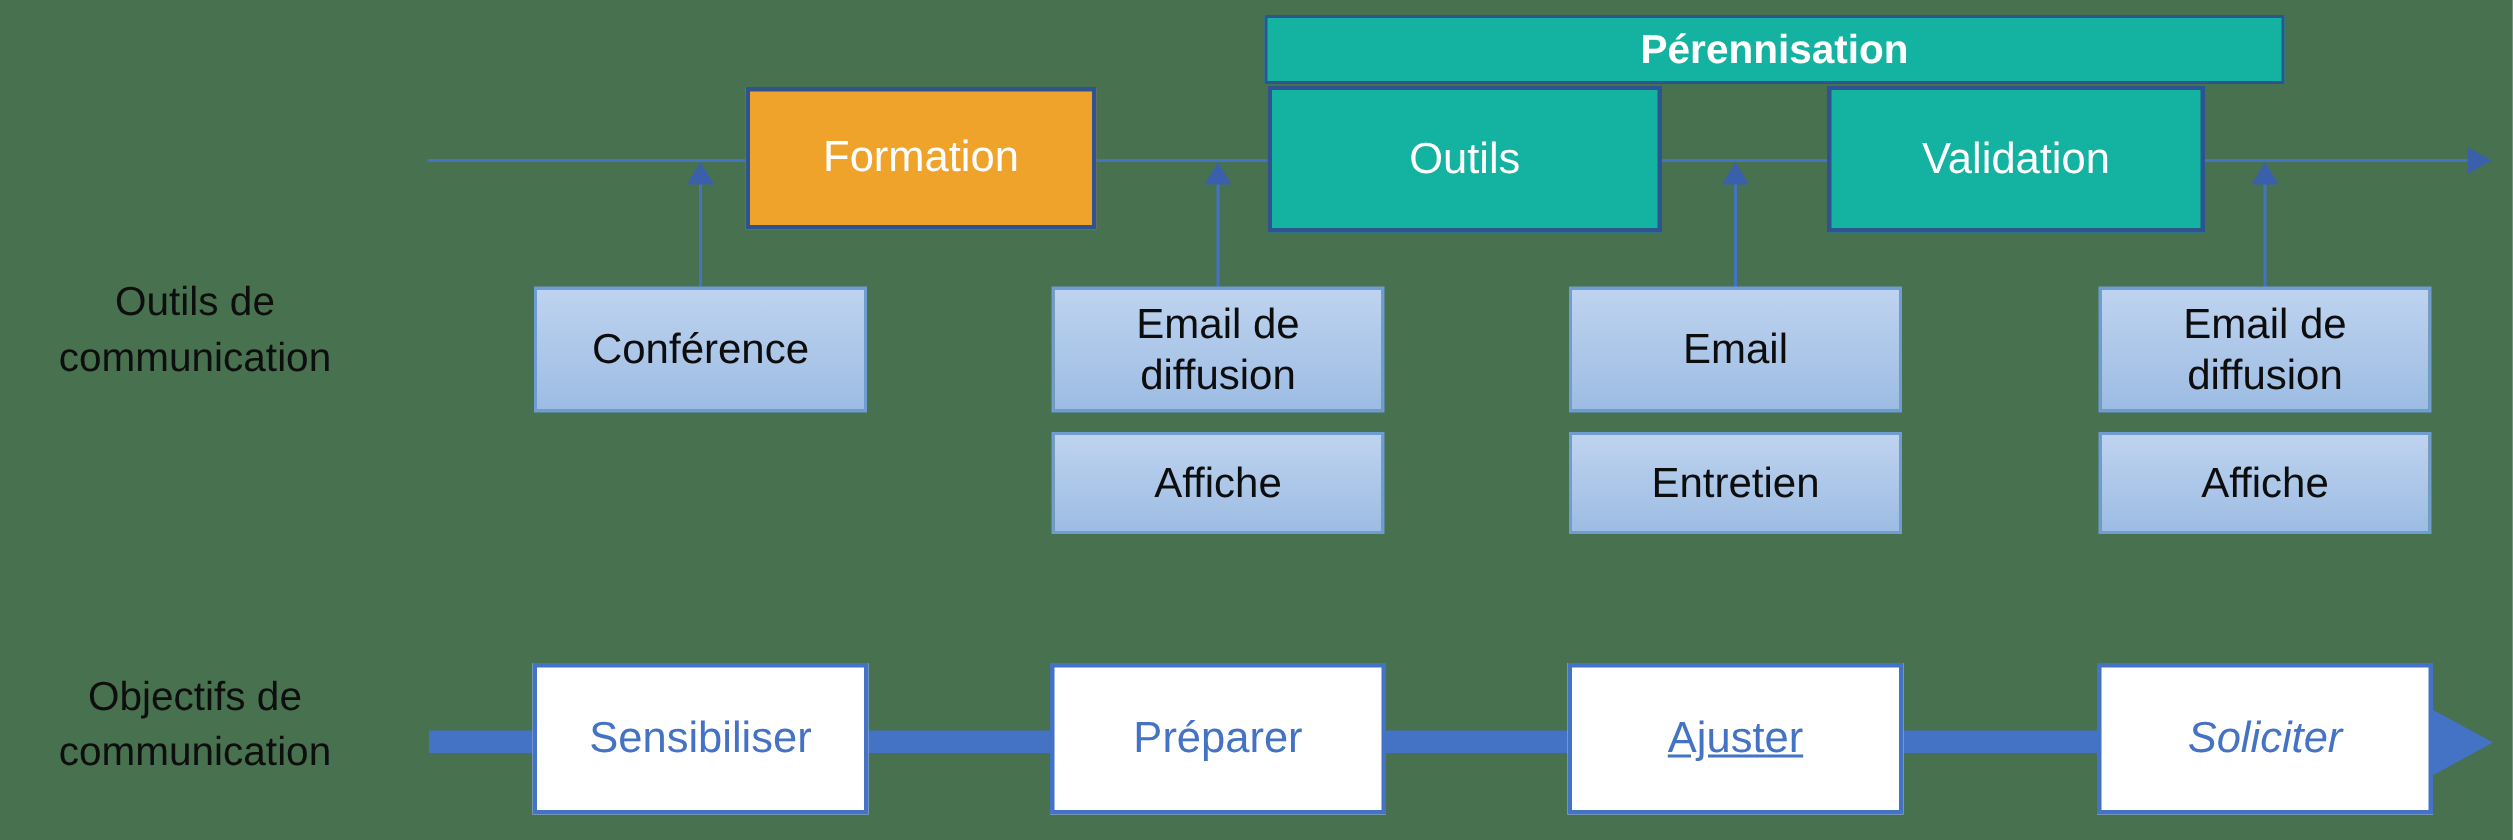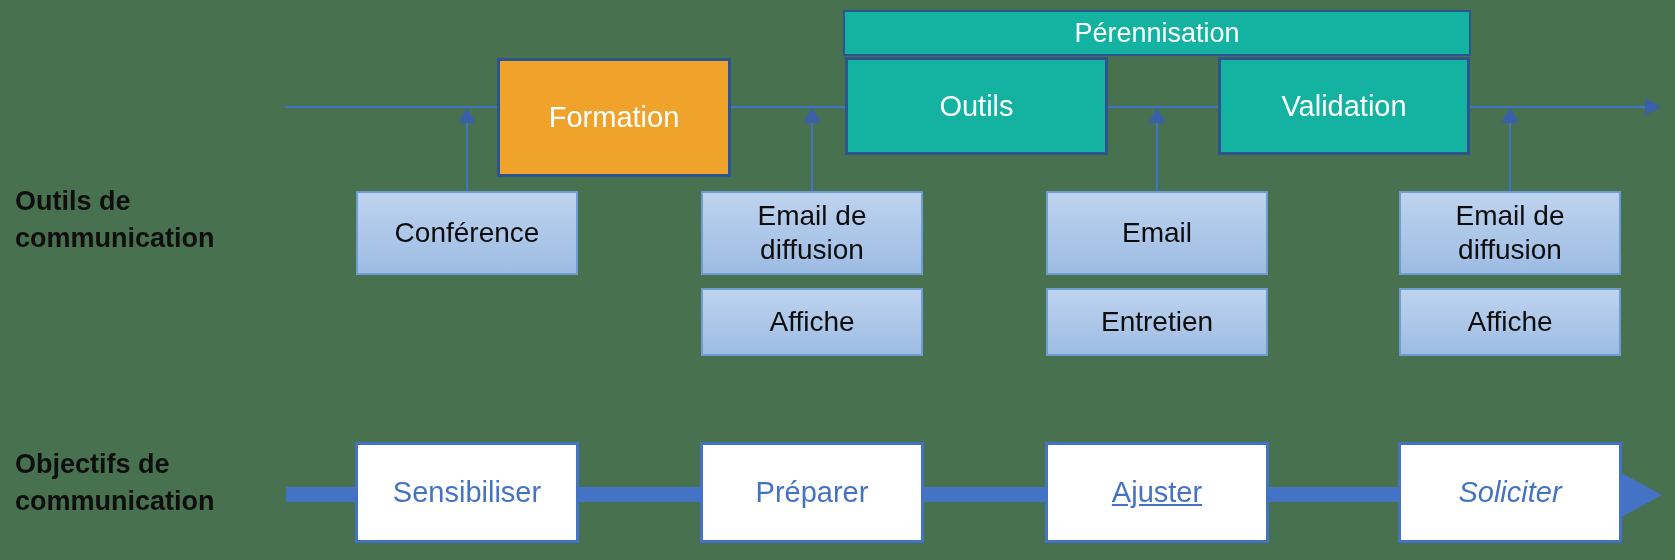--- a/index.html
+++ b/index.html
@@ -16,63 +16,63 @@
   .vline{position:absolute;top:110px;height:82px;width:2px;background:var(--line-blue,#4472C4);z-index:1;}
   .tri-up{position:absolute;top:108px;width:0;height:0;
     border-left:9px solid transparent;border-right:9px solid transparent;
     border-bottom:15px solid var(--arrow-blue,#3A60AB);z-index:2;}
   .tri-right{position:absolute;left:1645px;top:98px;width:0;height:0;
     border-top:9px solid transparent;border-bottom:9px solid transparent;
     border-left:16px solid var(--arrow-blue,#3A60AB);z-index:2;}
   
   .box{position:absolute;display:flex;align-items:center;justify-content:center;
     text-align:center;z-index:3;}
-  .bracket{left:843px;top:10px;width:628px;height:46px;
+  .bracket{left:843px;top:10px;width:680px;height:46px;
     background:var(--teal,#14B2A0);border:2px solid var(--dark-border,#2E5490);
-    color:#fff;font-size:27px;}
+    color:#fff;font-size:27px;font-weight:bold;}
   .teal{background:var(--teal,#14B2A0);border:3px solid var(--dark-border,#2E5490);
     color:#fff;font-size:29px;}
   .orange{background:var(--orange,#F0A32B);border:3px solid var(--dark-border,#2E5490);
     color:#fff;font-size:29px;}
   
   .tool{background:linear-gradient(180deg,var(--toolbox-top,#BED3EF) 0%,var(--toolbox-bottom,#9DBCE3) 100%);
     border:2px solid var(--toolbox-border,#6F9CD1);color:#0d0d0d;
     font-size:28px;line-height:1.2;}
   
   .band{position:absolute;left:286px;top:487px;width:1335px;height:15px;
     background:var(--line-blue,#4472C4);z-index:1;}
   .band-arrow{position:absolute;left:1618px;top:471px;width:0;height:0;
     border-top:24px solid transparent;border-bottom:24px solid transparent;
     border-left:44px solid var(--line-blue,#4472C4);z-index:2;}
   .obj{top:442px;height:101px;width:224px;background:#fff;
     border:3px solid var(--line-blue,#4472C4);color:var(--line-blue,#4472C4);
     font-size:29px;}
   
-  .side-label{position:absolute;left:15px;width:230px;
-    color:#0e0e0e;font-weight:bold;font-size:27px;line-height:37px;z-index:3;}
+  .side-label{position:absolute;left:15px;width:230px;text-align:center;
+    color:#0e0e0e;font-weight:normal;font-size:27px;line-height:37px;z-index:3;}
 </style>
 </head>
 <body>
 
 <div class="canvas">
 
   <div class="hline"></div>
   <div class="tri-right"></div>
 
   <div class="vline" style="left:466px;"></div>
   <div class="tri-up" style="left:458px;"></div>
   <div class="vline" style="left:811px;"></div>
   <div class="tri-up" style="left:803px;"></div>
   <div class="vline" style="left:1156px;"></div>
   <div class="tri-up" style="left:1148px;"></div>
   <div class="vline" style="left:1509px;"></div>
   <div class="tri-up" style="left:1501px;"></div>
 
   <div class="box bracket">Pérennisation</div>
-  <div class="box orange" style="left:497px;top:58px;width:234px;height:119px;">Formation</div>
+  <div class="box orange" style="left:497px;top:58px;width:234px;height:95px;">Formation</div>
   <div class="box teal" style="left:845px;top:57px;width:263px;height:98px;">Outils</div>
   <div class="box teal" style="left:1218px;top:57px;width:252px;height:98px;">Validation</div>
 
   <div class="side-label" style="top:183px;">Outils de communication</div>
 
   <div class="box tool" style="left:356px;top:191px;width:222px;height:84px;">Conférence</div>
   <div class="box tool" style="left:701px;top:191px;width:222px;height:84px;">Email de diffusion</div>
   <div class="box tool" style="left:1046px;top:191px;width:222px;height:84px;">Email</div>
   <div class="box tool" style="left:1399px;top:191px;width:222px;height:84px;">Email de diffusion</div>
 

